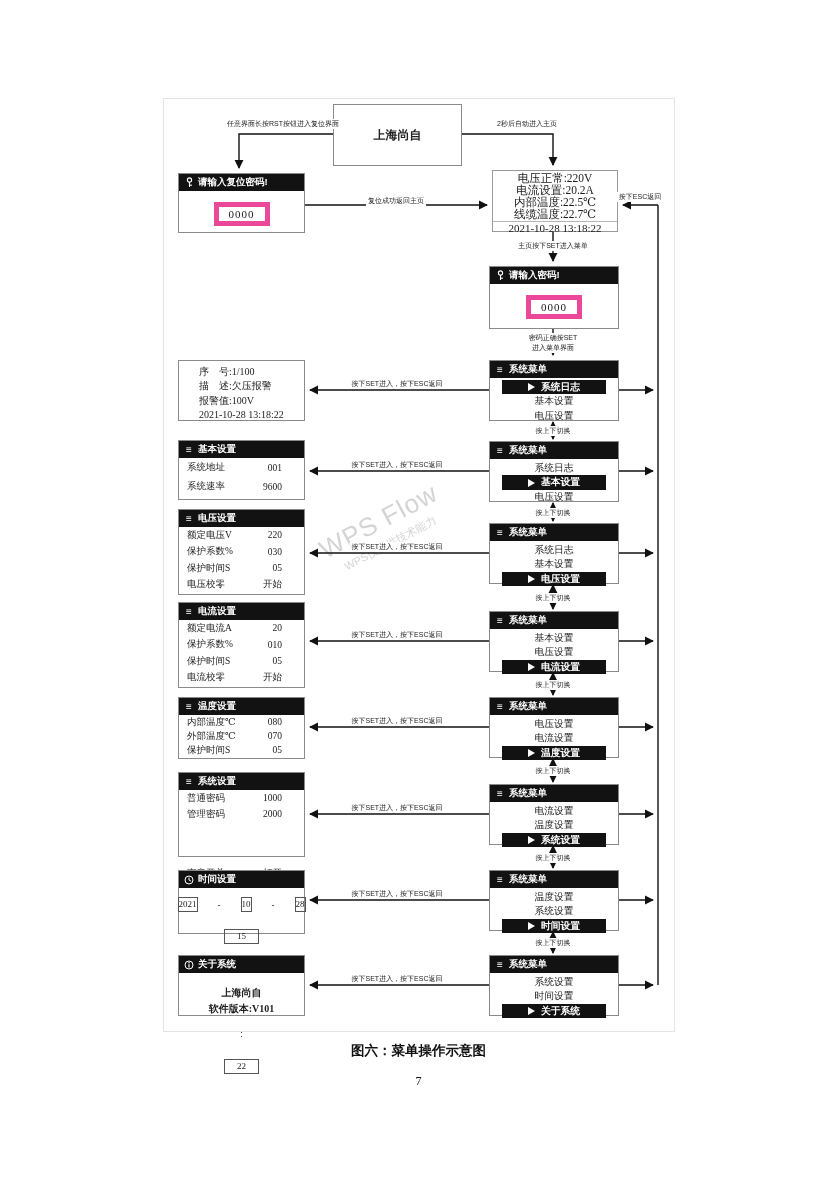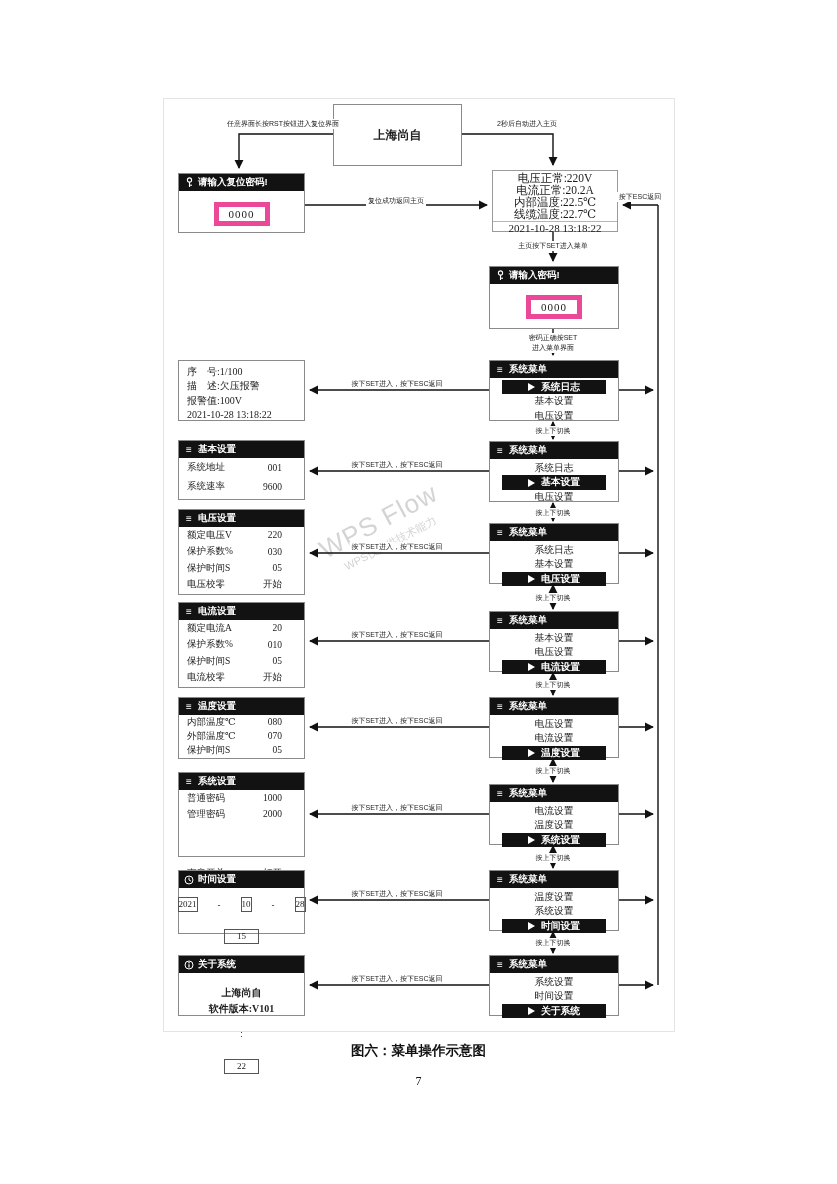--- a/index.html
+++ b/index.html
@@ -35,21 +35,21 @@
   .menu-items { padding-top:2px; }
   .mi { height:14.4px; line-height:14.4px; text-align:center; font-size:9.8px; color:#222;
         margin:0 12px; font-family:"Liberation Serif","DejaVu Serif",serif; }
   .mi.active { background:#121212; color:#fff; display:flex; align-items:center;
                justify-content:center; gap:6px; font-weight:bold; }
   .tri { width:0; height:0; border-left:7px solid #fff; border-top:4px solid transparent;
          border-bottom:4px solid transparent; }
   
   .row { display:flex; justify-content:space-between; align-items:center; padding:0 22px 0 8px;
          font-size:9.5px; color:#222; font-family:"Liberation Serif","DejaVu Serif",serif; }
-  .log-box { padding:4px 6px 0 8px; font-size:10px; line-height:14.4px; color:#1c1c1c;
+  .log-box { padding:4px 6px 0 20px; font-size:10px; line-height:14.4px; color:#1c1c1c;
              font-family:"Liberation Serif","DejaVu Serif",serif; overflow:hidden; }
   .time-row { display:flex; justify-content:center; align-items:center; gap:20px;
               font-size:9px; color:#222; }
   .tin { width:33px; height:13px; line-height:13px; border:1px solid #555; text-align:center;
          font-size:9px; color:#222; font-family:"Liberation Serif","DejaVu Serif",serif; }
   .about-line { text-align:center; font-weight:bold; font-size:10px; line-height:16px; color:#1c1c1c;
                 font-family:"Liberation Serif","DejaVu Serif",serif; }
   #caption { position:absolute; left:0; top:1042px; width:100%; text-align:center; font-weight:bold;
              font-size:13.5px; color:#111; font-family:"Liberation Serif","DejaVu Serif",serif; }
   #pagenum { position:absolute; left:0; top:1074px; width:100%; text-align:center; font-size:12px;
@@ -127,21 +127,21 @@
           </svg>
       </span>
       <span>请输入复位密码!</span>
     </div>
     <div class="pwd-input serif">0000</div>
   </div>
 
   <div id="home-screen" class="box serif">
     <div style="padding-top:1px">
       <div class="hline">电压正常:220V</div>
-      <div class="hline">电流正常:20.2A</div>
+      <div class="hline">电流设置:20.2A</div>
       <div class="hline">内部温度:22.5℃</div>
       <div class="hline">线缆温度:22.7℃</div>
     </div>
     <div class="dt">2021-10-28 13:18:22</div>
   </div>
 
   <div class="box" style="left:489px;top:266px;width:130px;height:63px">
     <div class="hdr">
       <span class="ic">
         <svg width="9" height="11" viewBox="0 0 9 11">

